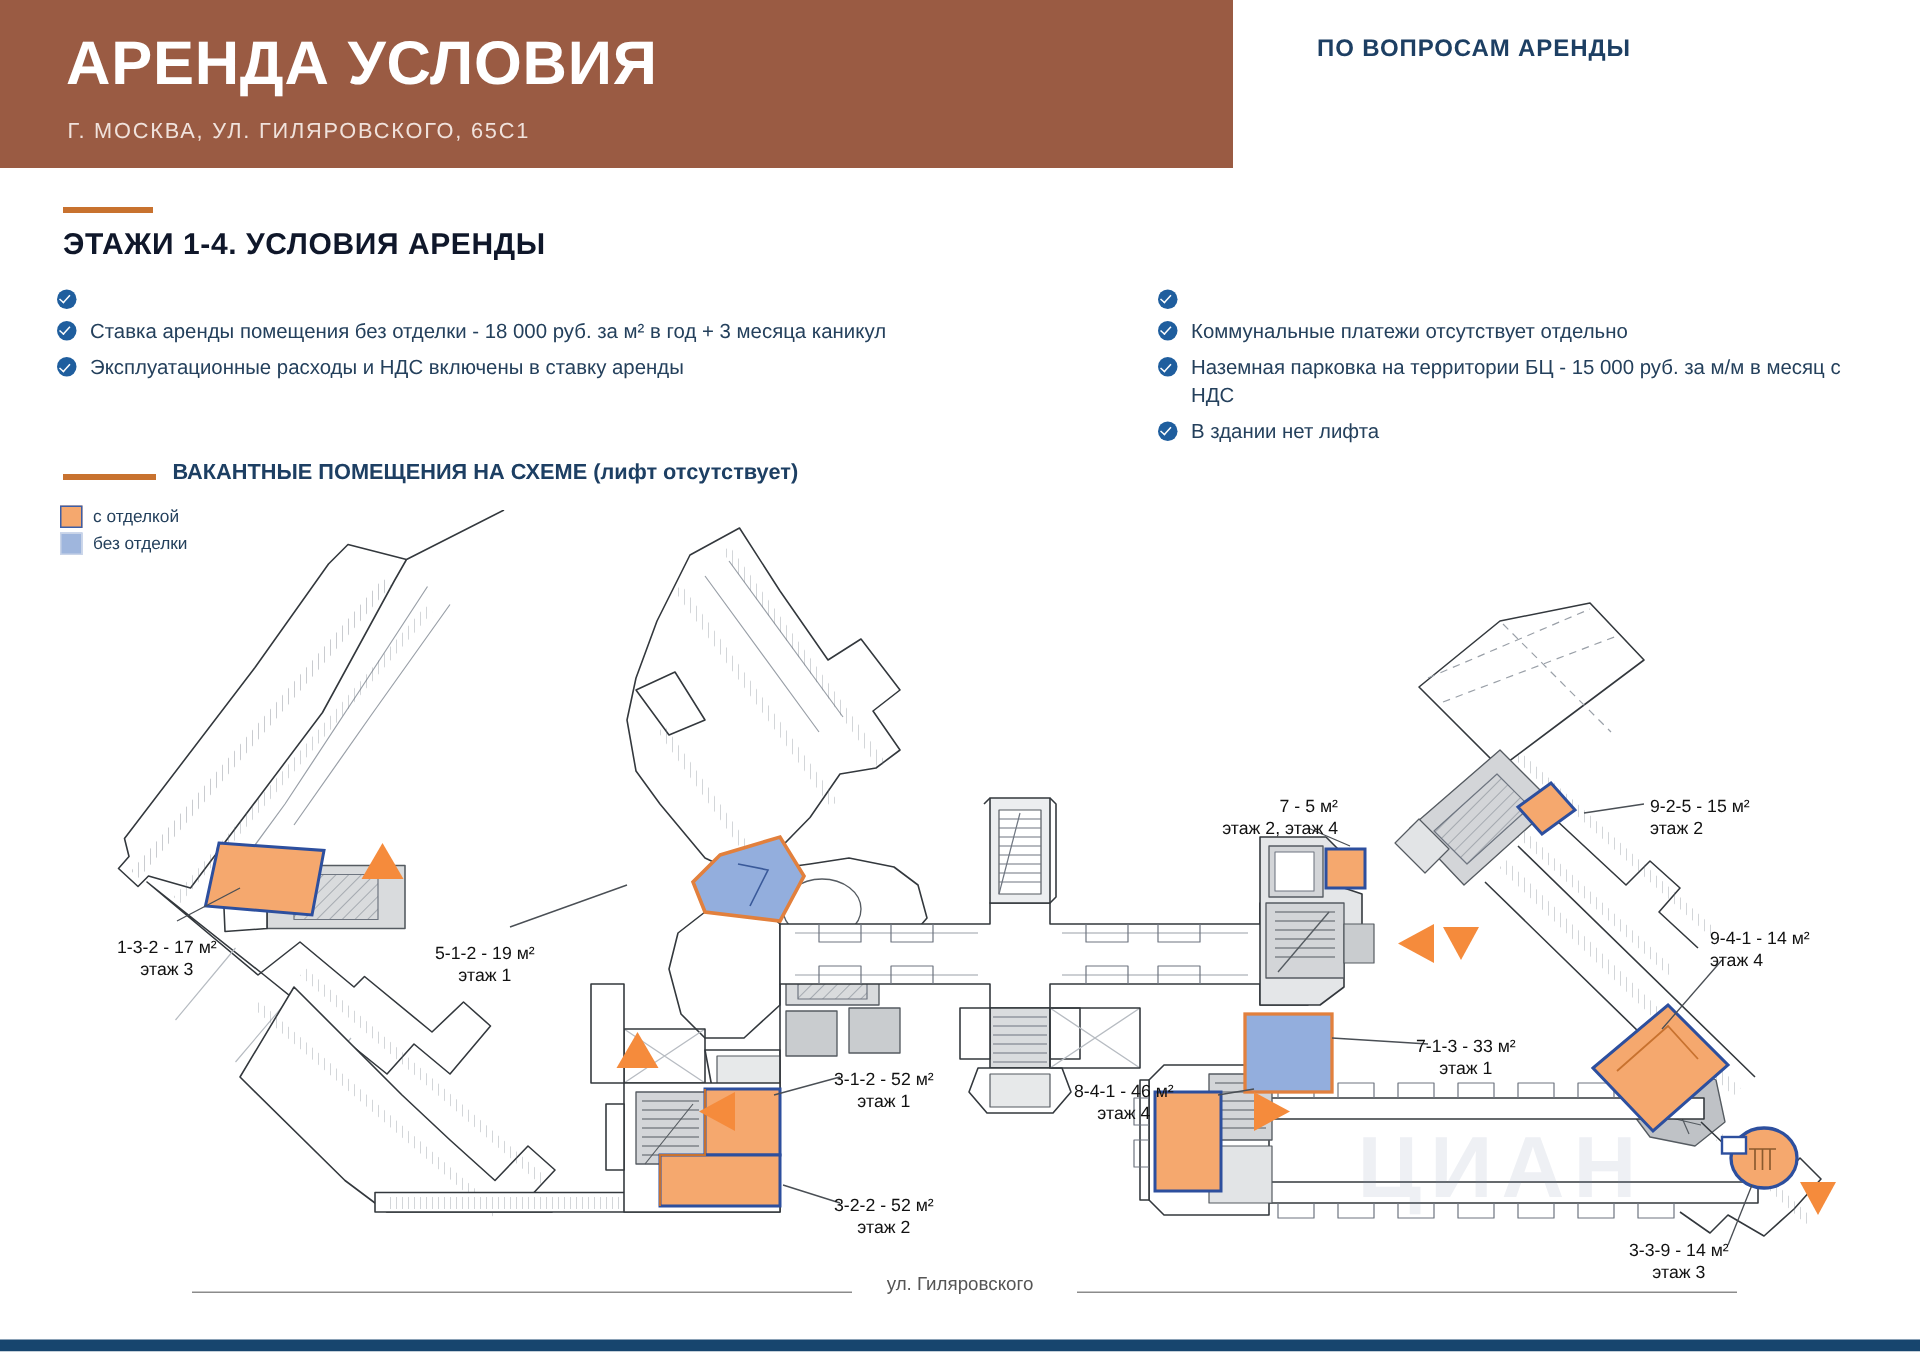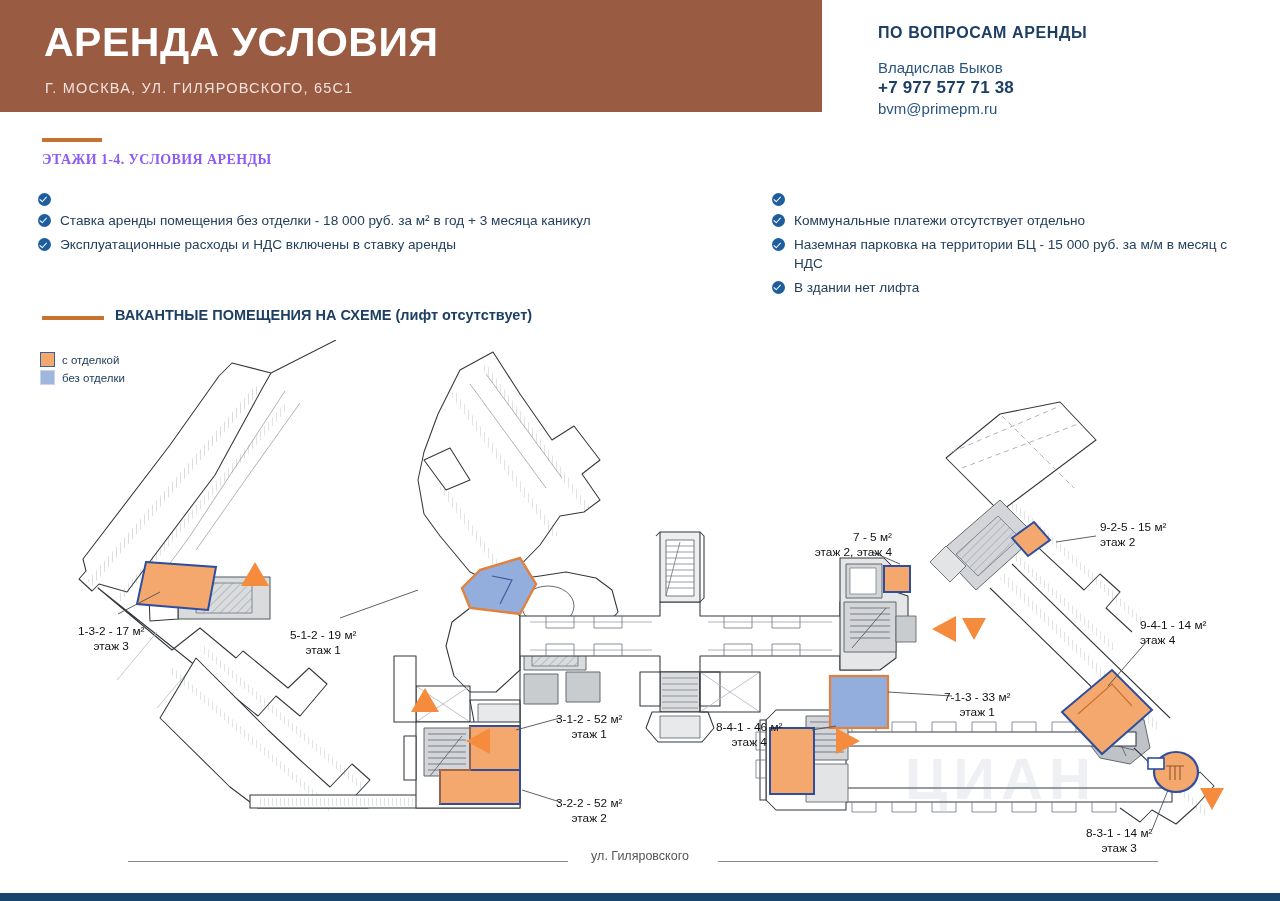--- a/index.html
+++ b/index.html
@@ -37,44 +37,43 @@
   .contact-col{line-height:1.28;}
   .contact-name{font-size:15px;color:#2b5580;}
   .contact-phone{font-size:17px;font-weight:bold;color:#1d3f63;letter-spacing:0.2px;}
   .contact-mail{font-size:15px;color:#2b5580;}
 
   
   .rule-short{
     position:absolute;width:60px;height:4px;background:#c8722f;
   }
   .sec-title{
-    position:absolute;font-size:14px;font-weight:bold;color:#8b5cf6;
+    position:absolute;font-size:20px;font-weight:bold;color:#0f172a;
     letter-spacing:0.4px;
-    font-family:Liberation Serif, serif;
   }
 
   
   .bullets{position:absolute;}
   .bullet{
     display:flex;align-items:flex-start;gap:9px;margin-bottom:6px;
     font-size:13.6px;color:#24405c;line-height:1.35;
   }
   .chk{
     flex:0 0 auto;margin-top:2px;width:13px;height:13px;border-radius:50%;
     background:#1f5e9e;position:relative;display:inline-block;
   }
   .chk::after{
     content:"";position:absolute;left:3.4px;top:2.2px;width:3.4px;height:6.4px;
     border:solid #ffffff;border-width:0 1.8px 1.8px 0;transform:rotate(42deg);
   }
 
   
   .legend-line{position:absolute;left:42px;top:316px;width:62px;height:4px;background:#c8722f;}
   .legend-title{position:absolute;left:115px;top:307px;font-size:14.5px;font-weight:bold;color:#1d3f63;}
-  .legend-items{position:absolute;left:40px;top:352px;}
+  .legend-items{position:absolute;left:40px;top:337px;}
   .legend-item{display:flex;align-items:center;gap:7px;margin-bottom:3px;font-size:11.5px;color:#24405c;}
   .sw{width:13px;height:13px;display:inline-block;}
   .sw-fin{background:#f5a86e;border:1.4px solid #3b5ea8;}
   .sw-unf{background:#9fb6dd;border:1.4px solid #c9d4e8;}
 
   
   #plan{position:absolute;left:0;top:340px;width:1280px;height:520px;}
   .room-label{
     position:absolute;font-size:11.8px;color:#111111;font-weight:normal;
     line-height:1.3;white-space:nowrap;font-family:"Liberation Sans", sans-serif;
@@ -97,25 +96,20 @@
 </head>
 <body>
 
 <div class="header-bar"></div>
 <div class="header-title">АРЕНДА УСЛОВИЯ</div>
 <div class="header-sub">Г. МОСКВА, УЛ. ГИЛЯРОВСКОГО, 65С1</div>
 
 <div class="contacts">
   <div class="contacts-title">ПО ВОПРОСАМ АРЕНДЫ</div>
   <div class="contacts-row">
-    <div class="contact-col">
-      <div class="contact-name">Владислав Быков</div>
-      <div class="contact-phone">+7 977 577 71 38</div>
-      <div class="contact-mail">bvm@primepm.ru</div>
-    </div>
   </div>
 </div>
 
 <div class="rule-short" style="left:42px;top:138px;"></div>
 <div class="sec-title" style="left:42px;top:152px;">ЭТАЖИ 1-4. УСЛОВИЯ АРЕНДЫ</div>
 
 <div class="bullets" style="left:38px;top:191px;width:700px;">
   <div class="bullet">
     <span class="chk"></span>
   </div>
@@ -406,32 +400,32 @@
   <div class="room-label rc" style="left:944px;top:350px;">
     <span>7-1-3 - 33 м²</span>
     <span class="ln2">этаж 1</span>
   </div>
 
   <div class="room-label rc" style="left:716px;top:380px;">
     <span>8-4-1 - 46 м²</span>
     <span class="ln2">этаж 4</span>
   </div>
 
-  <div class="room-label" style="left:1100px;top:180px;">
+  <div class="room-label" style="left:1100px;top:190px;">
     <span>9-2-5 - 15 м²</span>
     <span class="ln2">этаж 2</span>
   </div>
 
   <div class="room-label" style="left:1140px;top:278px;">
     <span>9-4-1 - 14 м²</span>
     <span class="ln2">этаж 4</span>
   </div>
 
   <div class="room-label rc" style="left:1086px;top:486px;">
-    <span>8-3-1 - 14 м²</span>
+    <span>3-3-9 - 14 м²</span>
     <span class="ln2">этаж 3</span>
   </div>
 </div>
 
 <div class="watermark">ЦИАН</div>
 
 <div class="street-rule" style="left:128px;width:440px;"></div>
 <div class="street-rule" style="left:718px;width:440px;"></div>
 <div class="street-text">ул. Гиляровского</div>
 <div class="bottom-bar"></div>

